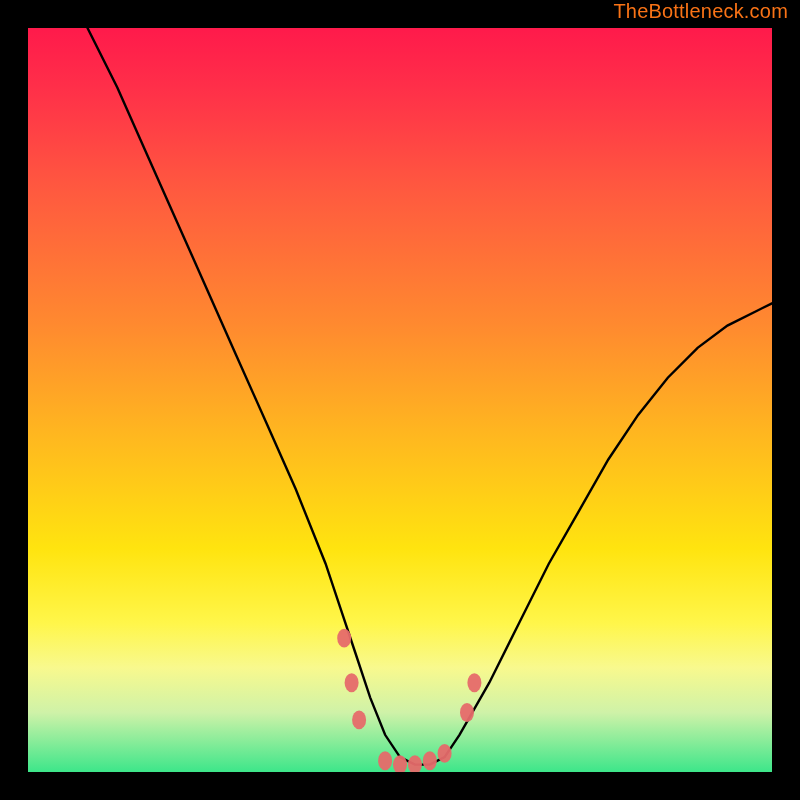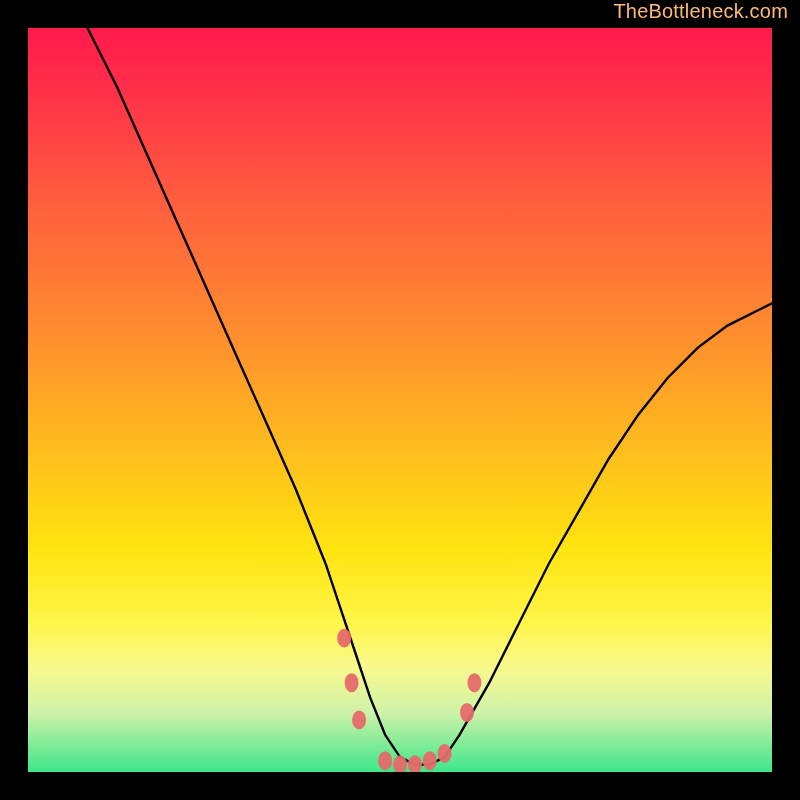--- a/index.html
+++ b/index.html
@@ -45,21 +45,21 @@
   .curve-svg {
     position: absolute;
     inset: 0;
     width: 100%;
     height: 100%;
   }
   .watermark {
     position: absolute;
     top: 0;
     right: 12px;
-    color: #fdba74;
+    color: #f97316;
     font-size: 20px;
     font-weight: 500;
     letter-spacing: 0.2px;
   }
   .curve-path {
     fill: none;
     stroke: #000;
     stroke-width: 2.4;
     stroke-linecap: round;
   }

